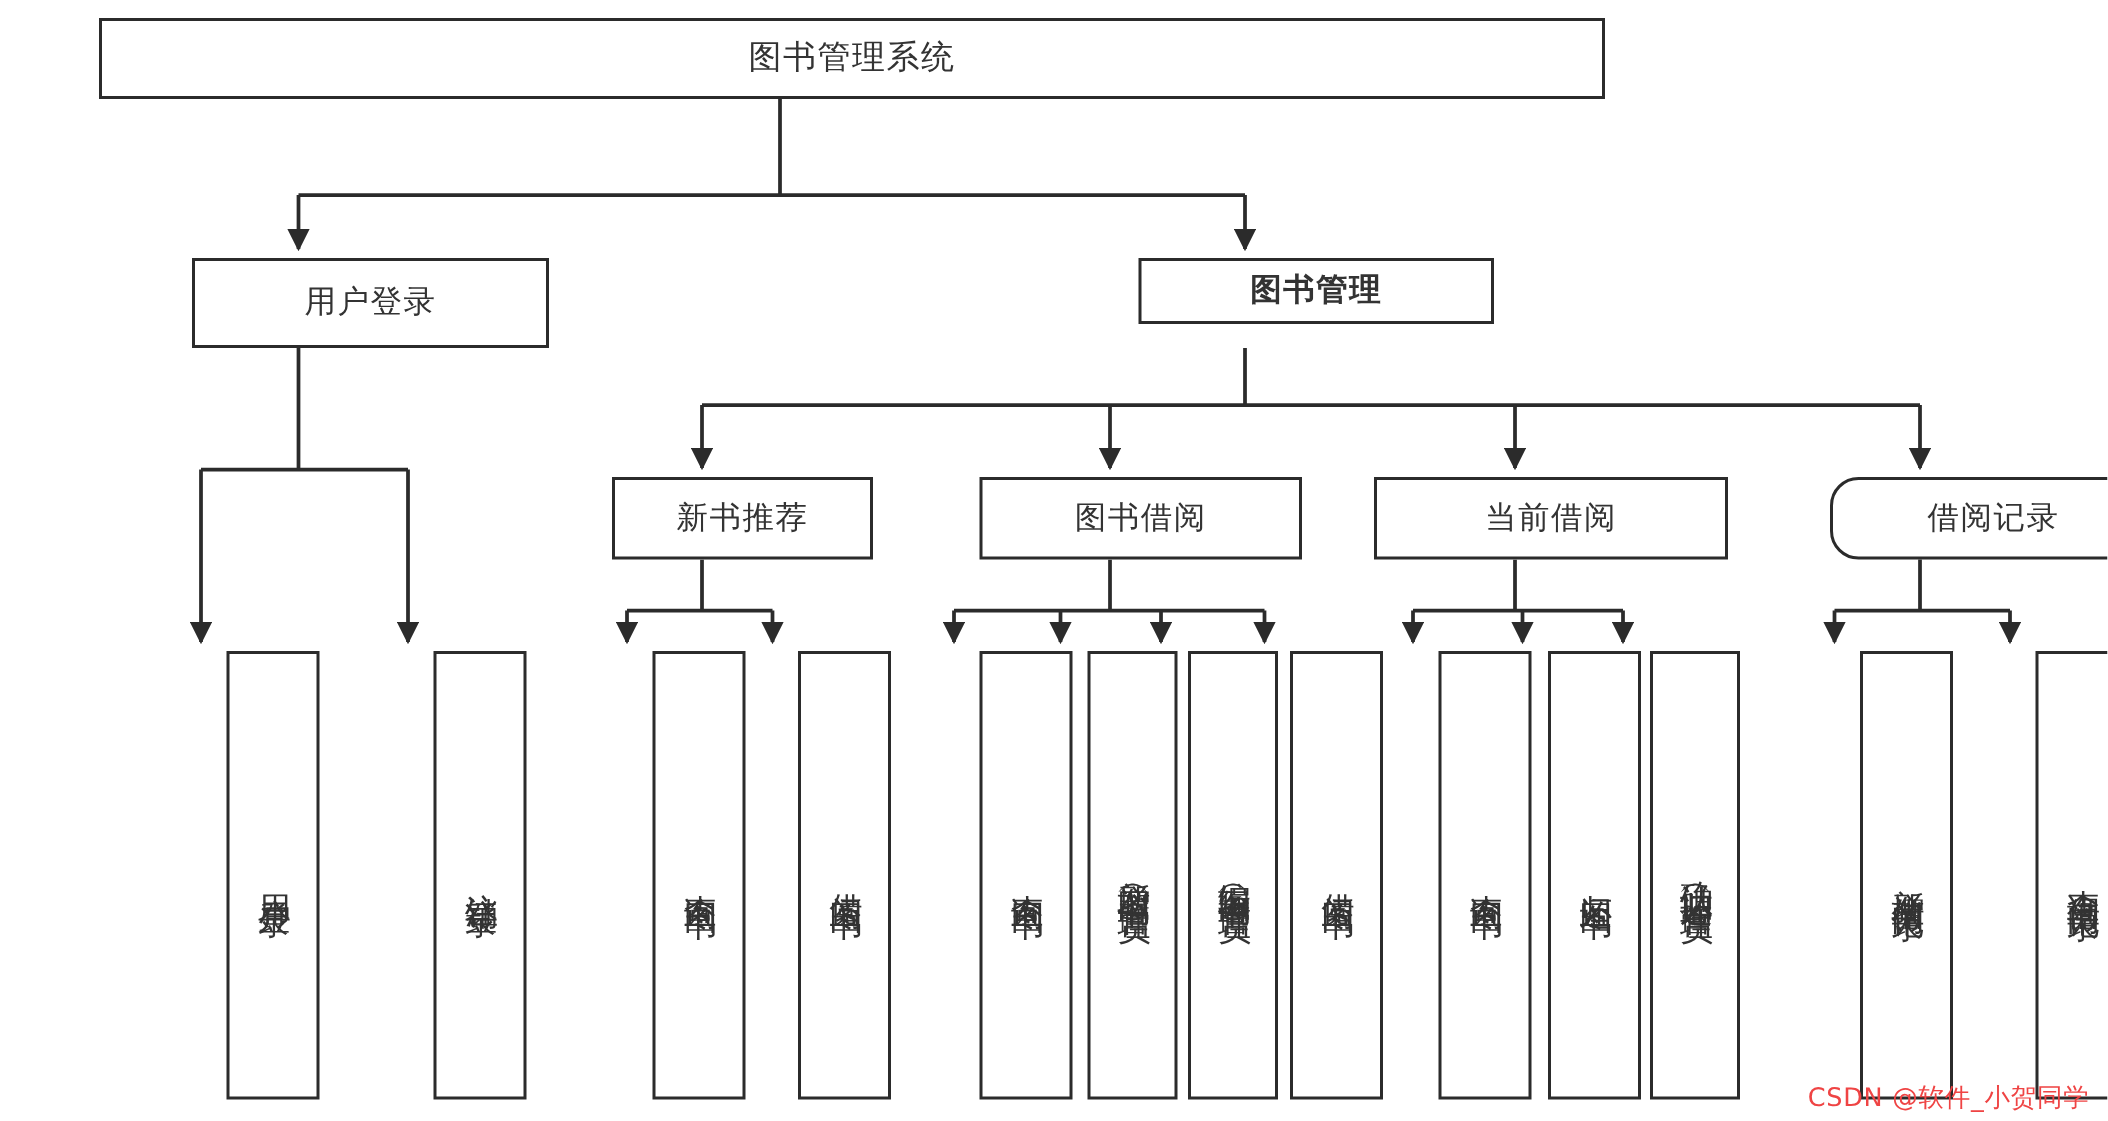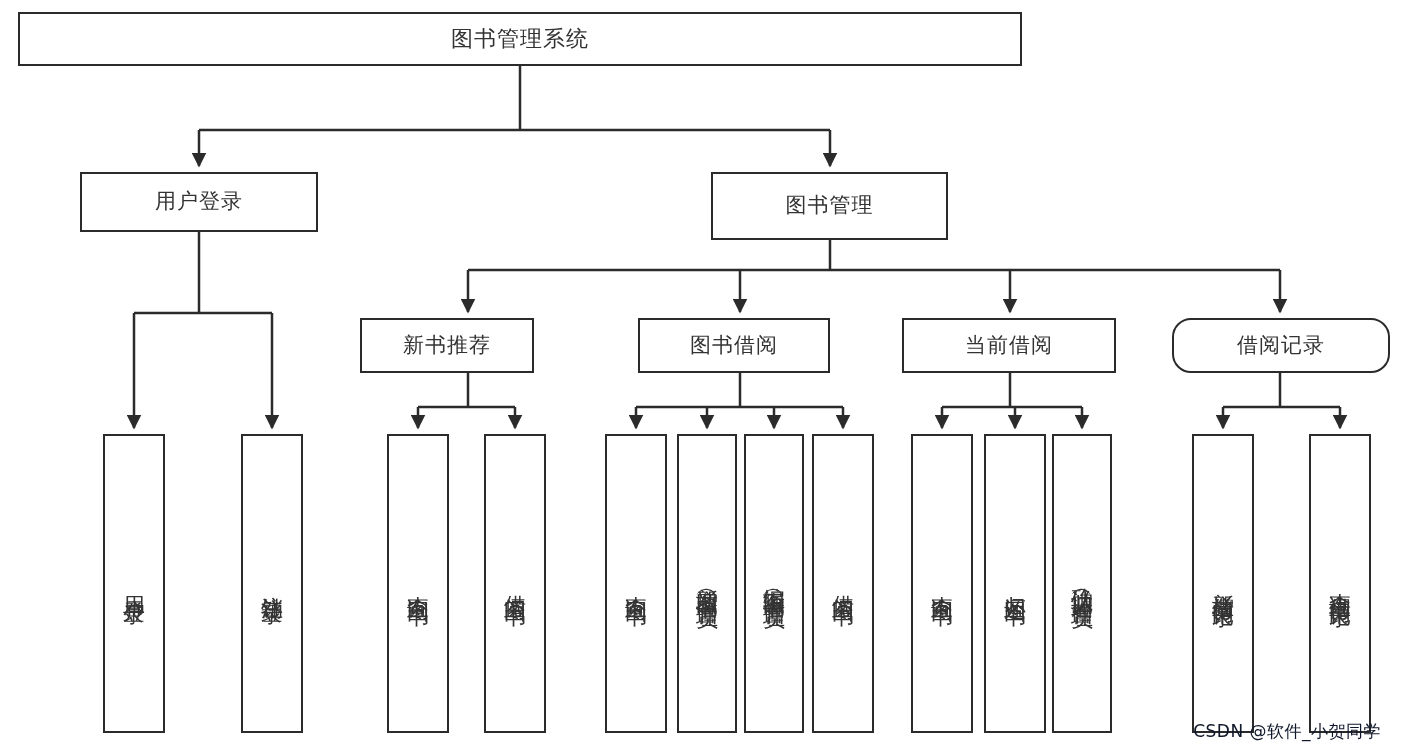--- a/index.html
+++ b/index.html
@@ -28,20 +28,21 @@
   }
   .node {
     position: absolute;
     box-sizing: border-box;
     border: 2px solid #2b2b2b;
     background: #ffffff;
     display: flex;
     align-items: center;
     justify-content: center;
     color: #333333;
+    margin-left: 48px;
   }
   .node.horiz {
     font-size: 21px;
     letter-spacing: 1px;
     line-height: 1.2;
   }
   .node.vert {
     writing-mode: vertical-rl;
     text-orientation: upright;
     font-size: 22px;
@@ -54,24 +55,24 @@
     writing-mode: vertical-rl;
     text-orientation: upright;
     display: block;
     white-space: normal;
   }
   #root-node {
     font-size: 22px;
   }
   .watermark {
     position: absolute;
-    right: 24px;
+    right: 12px;
     bottom: 4px;
     font-size: 17px;
-    color: #0f172a;
+    color: #ef4444;
     letter-spacing: 0.5px;
     white-space: nowrap;
     font-family: "DejaVu Sans", "Liberation Sans", sans-serif;
   }
 </style>
 </head>
 <body>
 
 <div id="canvas">
 
@@ -128,31 +129,31 @@
     </g>
   </svg>
 
   <div class="node horiz" id="root-node" style="left:18px; top:12px; width:1004px; height:54px;">
     <span>图书管理系统</span>
   </div>
 
   <div class="node horiz" style="left:80px; top:172px; width:238px; height:60px;">
     <span>用户登录</span>
   </div>
-  <div class="node horiz" style="left:711px; top:172px; width:237px; height:68px;">
+  <div class="node horiz" style="left:711px; top:172px; width:237px; height:44px;font-weight:bold;">
     <span>图书管理</span>
   </div>
 
   <div class="node horiz" style="left:360px; top:318px; width:174px; height:55px;">
     <span>新书推荐</span>
   </div>
-  <div class="node horiz" style="left:638px; top:318px; width:192px; height:55px;font-family:Liberation Serif, serif;">
+  <div class="node horiz" style="left:605px; top:318px; width:215px; height:55px;font-family:Liberation Serif, serif;">
     <span>图书借阅</span>
   </div>
-  <div class="node horiz" style="left:902px; top:318px; width:214px; height:55px;">
+  <div class="node horiz" style="left:868px; top:318px; width:236px; height:55px;">
     <span>当前借阅</span>
   </div>
   <div class="node horiz" style="left:1172px; top:318px; width:218px; height:55px;border-radius:19px;">
     <span>借阅记录</span>
   </div>
 
   <div class="node vert" style="left:103px; top:434px; width:62px; height:299px;">
     <span class="vtext">用户登录</span>
   </div>
   <div class="node vert" style="left:241px; top:434px; width:62px; height:299px;">

